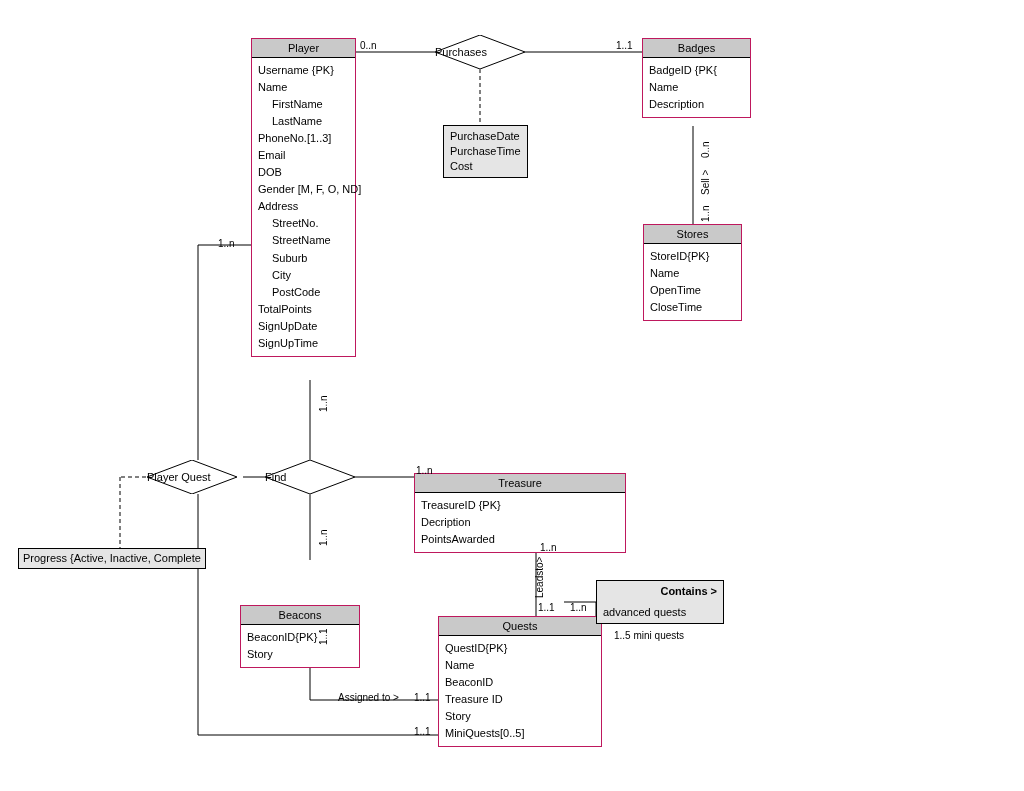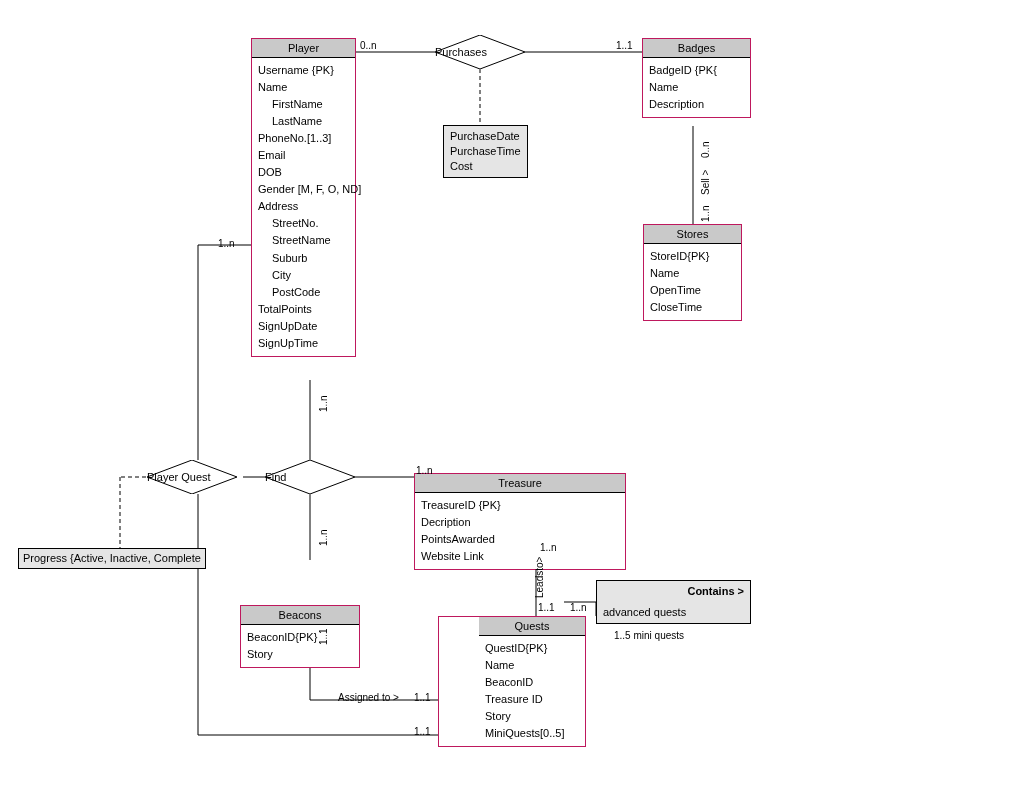--- a/index.html
+++ b/index.html
@@ -157,21 +157,20 @@
     <div class="attr">CloseTime</div>
   </div>
 </div>
 
 <div class="entity" style="left:414px; top:437px; width:212px;margin-top:36px;">
   <div class="entity-header">Treasure</div>
   <div class="entity-body">
     <div class="attr">TreasureID {PK}</div>
     <div class="attr">Decription</div>
     <div class="attr">PointsAwarded</div>
-    <div class="attr">Website Link</div>
   </div>
 </div>
 
 <div class="diamond" style="left:265px; top:460px;">
   <svg width="90" height="34">
       <polygon points="45,0 90,17 45,34 0,17" fill="#fff" stroke="#000"></polygon>
     </svg>
   <span>Find</span>
 </div>
 
@@ -187,33 +186,33 @@
 </div>
 
 <div class="entity" style="left:240px; top:560px; width:120px;margin-top:45px;">
   <div class="entity-header">Beacons</div>
   <div class="entity-body">
     <div class="attr">BeaconID{PK}</div>
     <div class="attr">Story</div>
   </div>
 </div>
 
-<div class="entity" style="left:438px; top:616px; width:148px;padding-left:40px;">
+<div class="entity" style="left:438px; top:616px; width:164px;">
   <div class="entity-header">Quests</div>
   <div class="entity-body">
     <div class="attr">QuestID{PK}</div>
     <div class="attr">Name</div>
     <div class="attr">BeaconID</div>
     <div class="attr">Treasure ID</div>
     <div class="attr">Story</div>
     <div class="attr">MiniQuests[0..5]</div>
   </div>
 </div>
 
-<div class="attrbox" style="left:596px; top:580px; width:155px; padding:0;">
+<div class="attrbox" style="left:596px; top:580px; width:128px; padding:0;">
   <div style="text-align:right; padding:3px 6px; font-weight:bold;">Contains &gt;</div>
   <div style="padding:3px 6px;">advanced quests</div>
 </div>
 <div class="label" style="left:614px; top:630px;">1..5 mini quests</div>
 
 <div class="label" style="left:360px; top:40px;">0..n</div>
 <div class="label" style="left:616px; top:40px;">1..1</div>
 <div class="label-v" style="left:700px; top:158px;">0..n</div>
 <div class="label-v" style="left:700px; top:195px;">Sell &gt;</div>
 <div class="label-v" style="left:700px; top:222px;">1..n</div>

